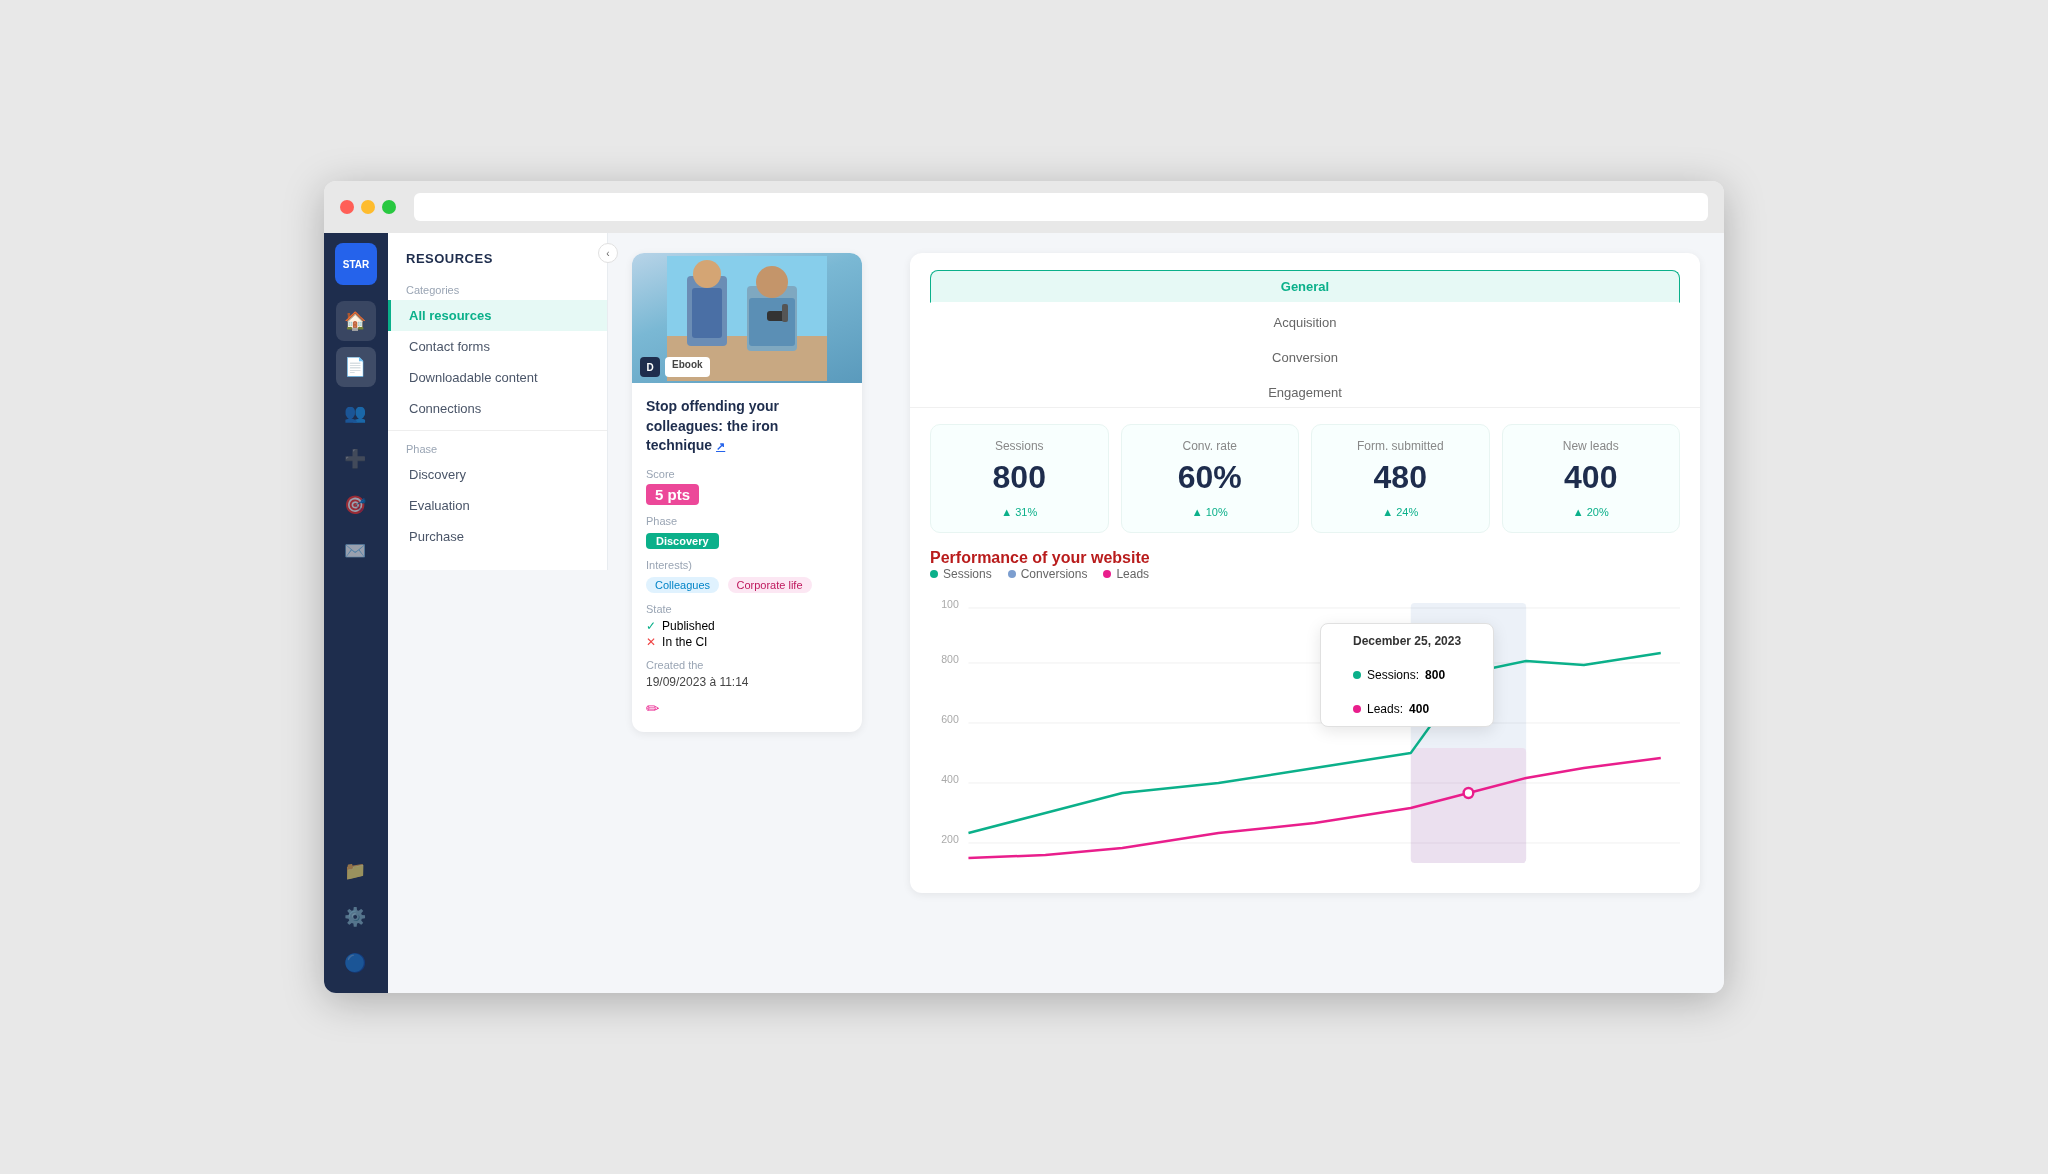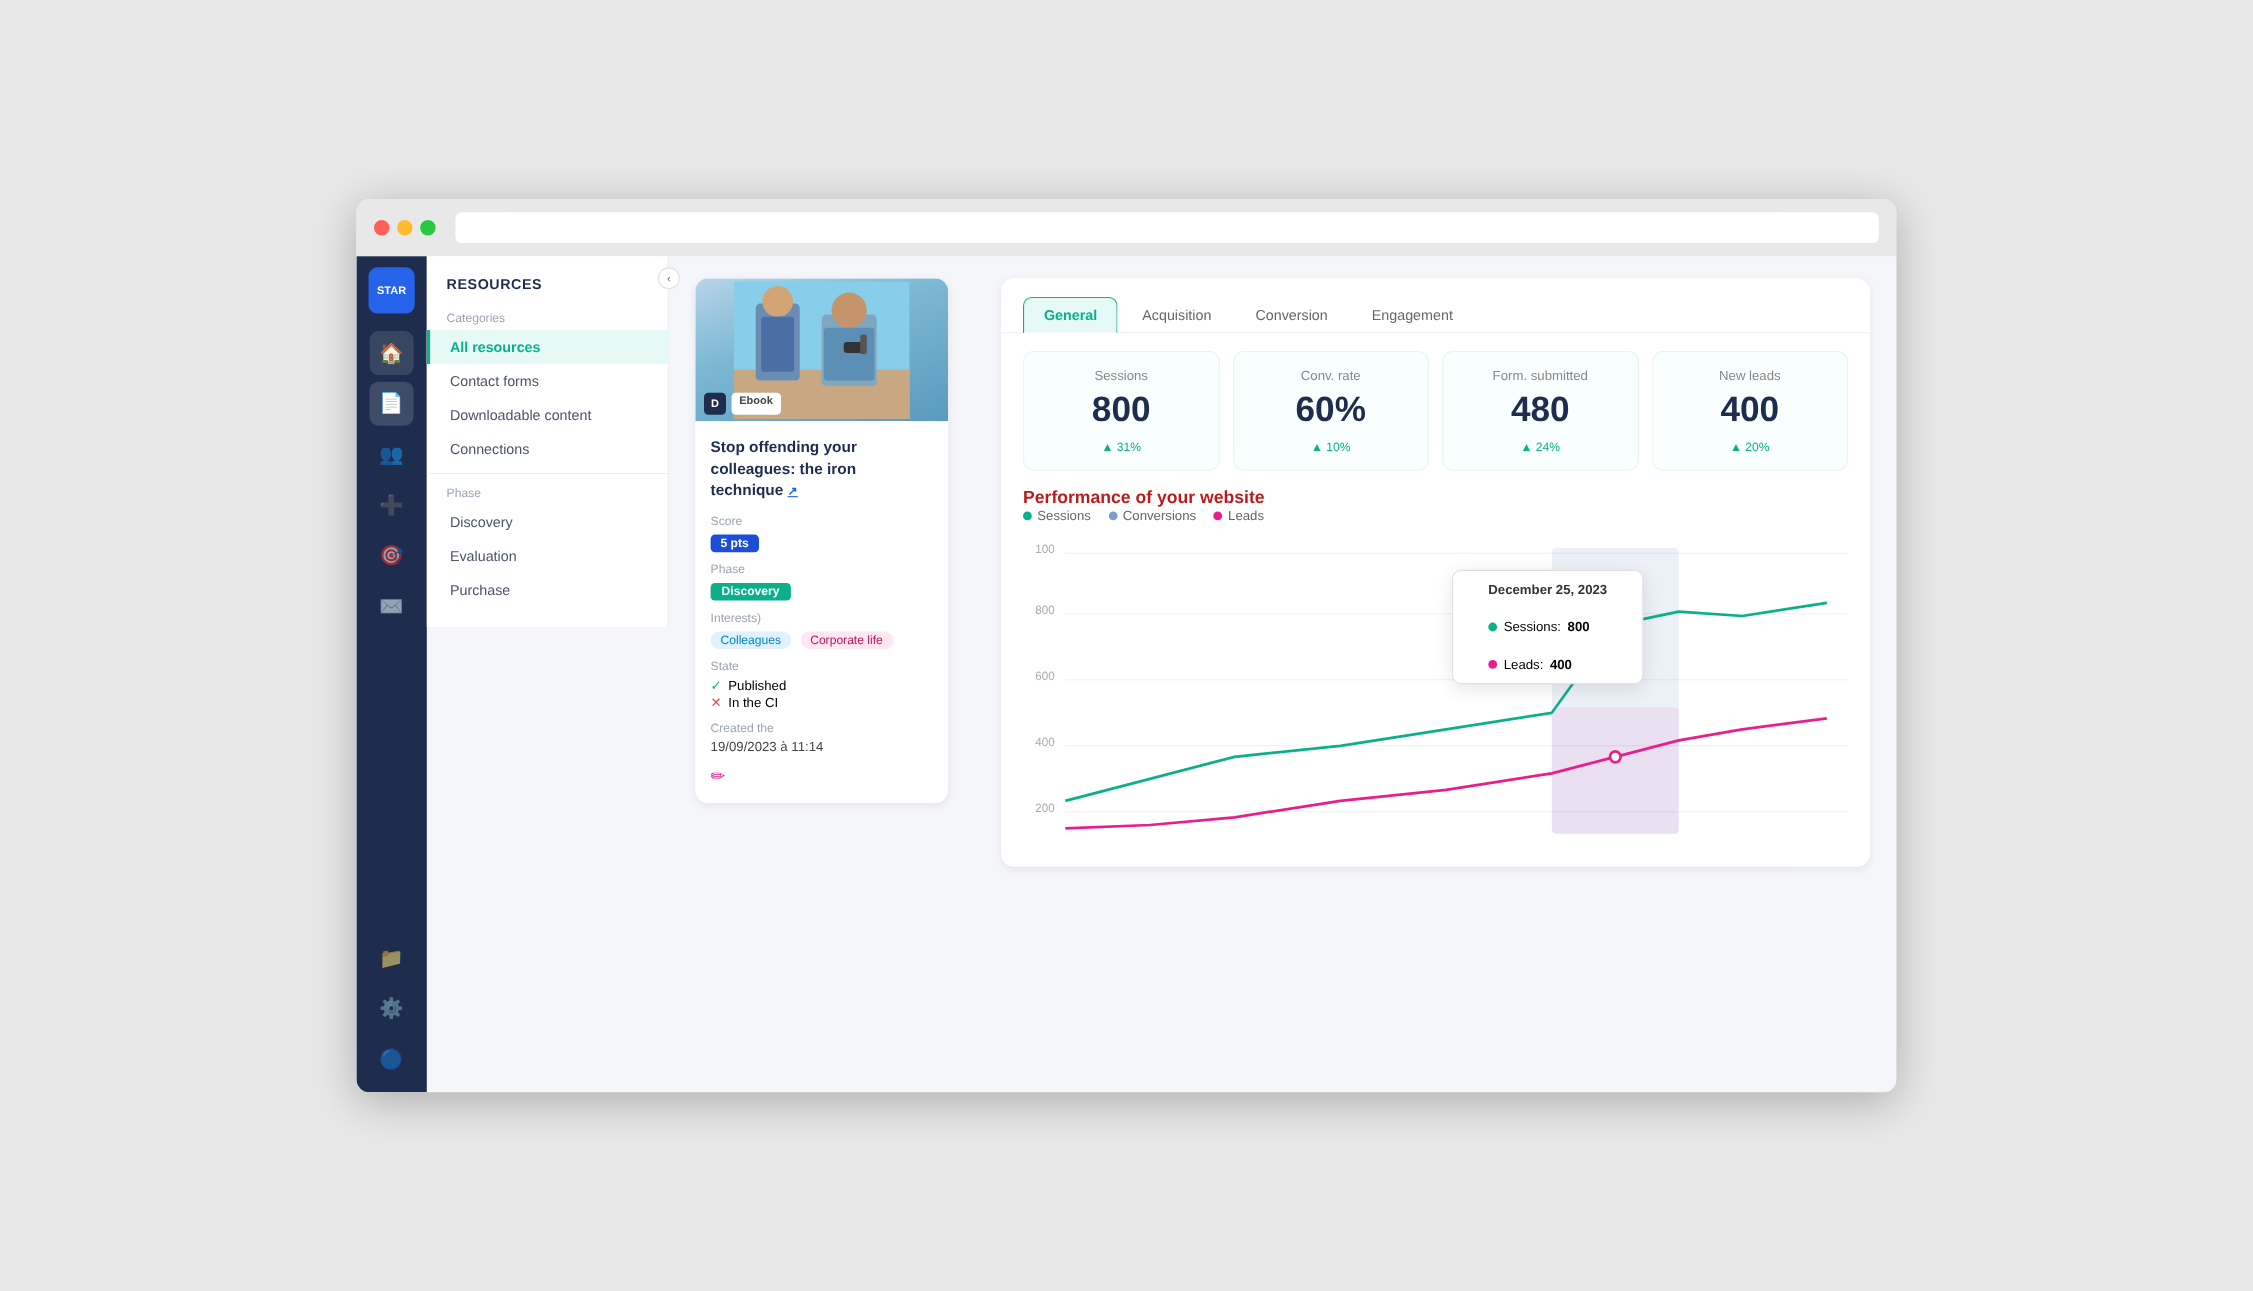--- a/index.html
+++ b/index.html
@@ -198,23 +198,23 @@
       margin-bottom: 12px;
     }
     .card-title a { color: #2563eb; font-size: 11px; }
     .card-field-label {
       font-size: 11px;
       color: #9aa5b4;
       margin-bottom: 4px;
       margin-top: 10px;
     }
     .score-badge {
-      background: #1d4ed8;
+      background: #ec4899;
       color: white;
-      font-size: 11px;
+      font-size: 15px;
       font-weight: 600;
       padding: 2px 9px;
       border-radius: 4px;
       display: inline-block;
     }
     .phase-badge {
       background: #0bb08a;
       color: white;
       font-size: 11px;
       font-weight: 600;
@@ -244,20 +244,21 @@
       flex: 1;
       min-width: 0;
       padding: 0;
       overflow: hidden;
     }
     .analytics-tabs {
       display: flex;
       gap: 4px;
       padding: 16px 20px 0;
       border-bottom: 1px solid #f0f0f0;
+      flex-direction: column;
     }
     .tab-btn {
       padding: 8px 18px;
       font-size: 13px;
       font-weight: 400;
       color: #666;
       cursor: pointer;
       border-radius: 8px 8px 0 0;
       border: none;
       background: none;

